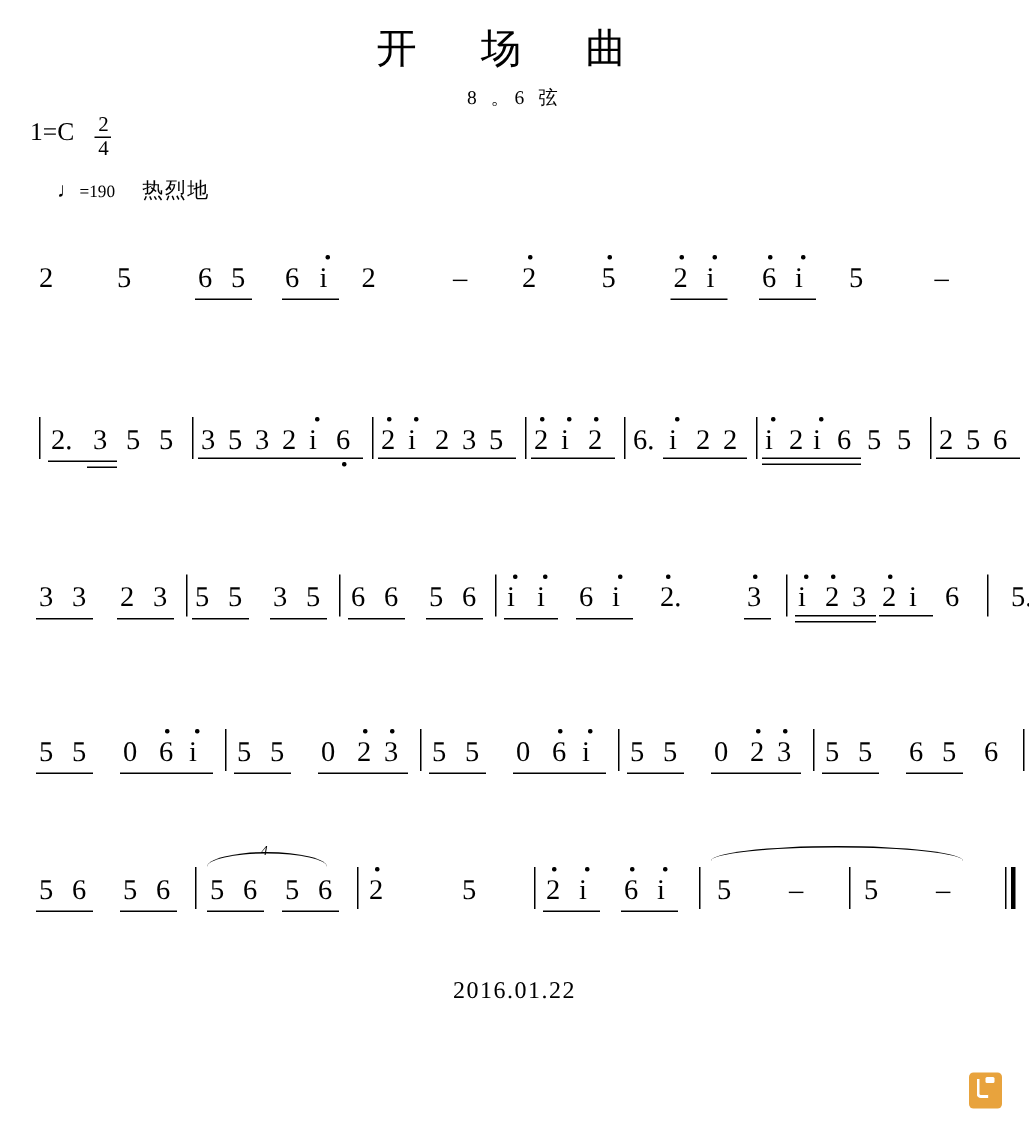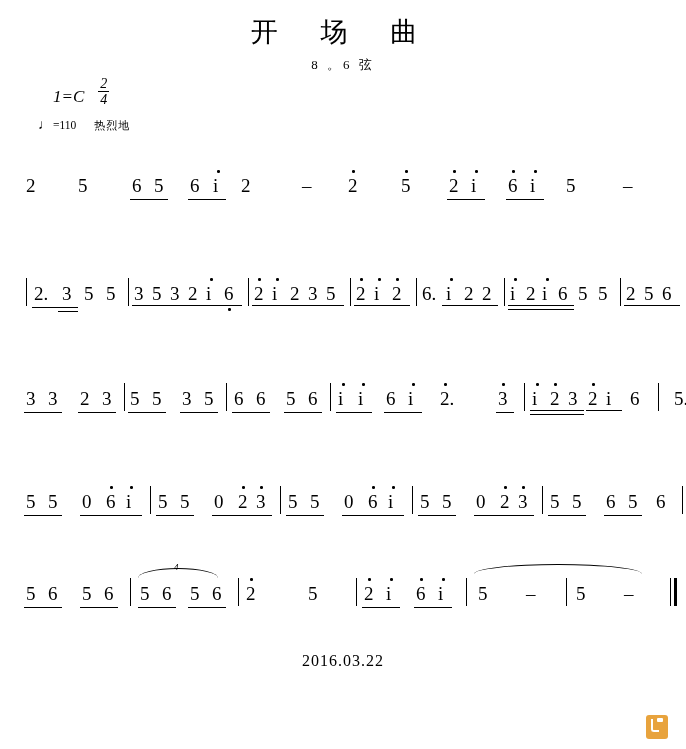--- a/index.html
+++ b/index.html
@@ -39,26 +39,25 @@
     position: absolute;
     right: 28px;
     top: 78px;
     font-size: 12.5px;
     line-height: 17px;
     text-align: left;
     letter-spacing: 0.5px;
   }
   .keyblock {
     position: absolute;
-    left: 53px;
+    left: 20px;
     top: 78px;
     font-size: 17px;
     display: flex;
-    align-items: flex-end;
-    font-style: italic;
+    align-items: flex-start;
   }
   .keyblock .key {
     font-family: "Liberation Serif", serif;
     font-size: 17px;
   }
   .meter {
     display: inline-block;
     text-align: center;
     margin-left: 14px;
     font-size: 14px;
@@ -83,21 +82,21 @@
     display: flex;
     align-items: baseline;
   }
   .tempo .note {
     font-size: 14px;
     line-height: 11px;
     margin-right: 1px;
   }
   .tempo .expr {
     margin-left: 18px;
-    font-size: 11px;
+    font-size: 14px;
     letter-spacing: 1px;
   }
 
   
   .system {
     position: absolute;
     left: 0;
     width: 686px;
     height: 52px;
   }
@@ -228,21 +227,21 @@
   <div class="keyblock">
     <span class="key">1=C</span>
     <span class="meter">
       <span class="num">2</span>
       <span class="den">4</span>
     </span>
   </div>
 
   <div class="tempo">
     <span class="note">♩</span>
-    <span>=110</span>
+    <span>=190</span>
     <span class="expr">热烈地</span>
   </div>
 
   <div class="system" style="top:162px">
     <div class="row-inner">
       <span class="tok" style="left:0px">2</span>
       <span class="tok" style="left:52px">5</span>
 
       <span class="tok" style="left:106px">6</span>
       <span class="tok" style="left:128px">5</span>
@@ -534,19 +533,19 @@
       <span class="tok" style="left:550px">5</span>
       <span class="tok" style="left:598px">–</span>
 
       <div class="endbar" style="left:644px">
         <i class="thin"></i>
           <i class="thick"></i>
       </div>
     </div>
   </div>
 
-  <div class="date">2016.03.22</div>
+  <div class="date">2016.01.22</div>
 
   <div class="watermark">
     <span class="wm-logo"></span>
   </div>
 
 </div>
 
 </body></html>

